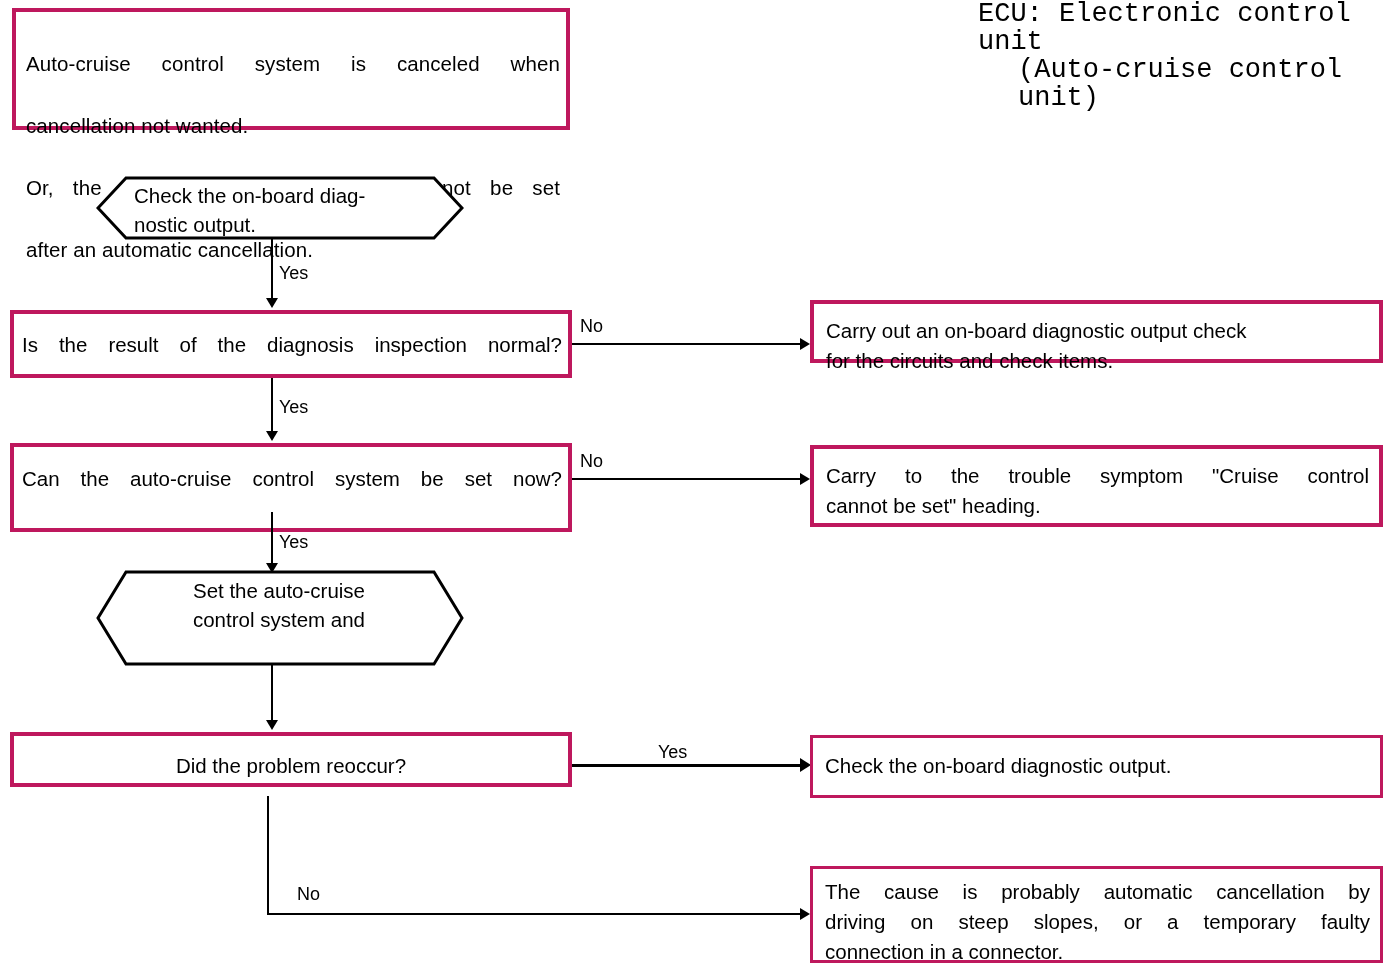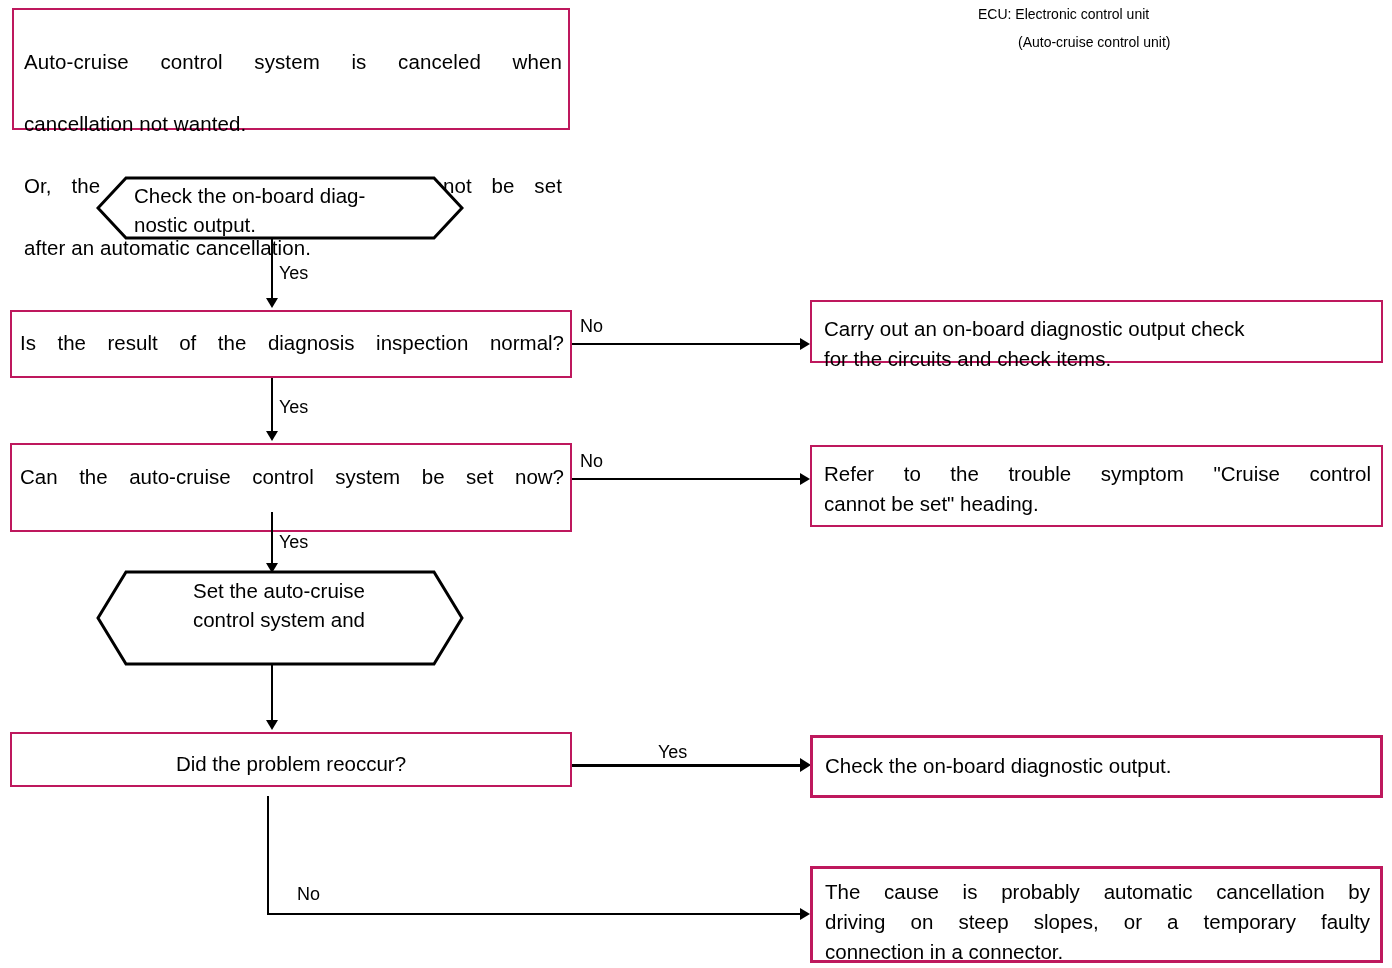--- a/index.html
+++ b/index.html
@@ -39,29 +39,30 @@
   }
   .note-line-1 {
     text-align: justify;
     text-align-last: justify;
   }
   .note-line-plain { text-align: left; }
 
   
   .legend {
     left: 930px; top: 0px; width: 440px;
-    font-size: 14px;
+    font-size: 27px;
     line-height: 28px;
+    font-family: Liberation Mono, monospace;
   }
   .legend .l1 { padding-left: 48px; }
   .legend .l2 { padding-left: 88px; }
 
   
   .rect {
-    border: 2px solid #be185d;
+    border: 4px solid #be185d;
     background: #fff;
   }
   .rect.heavy { border-width: 3px; padding-left: 31px; }
   .rect-text {
     position: absolute;
     font-size: 20.5px;
     line-height: 30px;
   }
 
   
@@ -185,21 +186,21 @@
   <div class="abs rect box-dec2">
     <div class="rect-text">Can the auto-cruise control system be set now?</div>
   </div>
 
   <div class="abs hline" style="left:572px; top:478px; width:236px;"></div>
   <div class="abs arrow-right" style="left:800px; top:473px;"></div>
   <div class="abs edge-label" style="left:580px; top:449px;">No</div>
 
   <div class="abs rect box-res2">
     <div class="rect-text">
-      <div class="just-line">Refer to the trouble symptom "Cruise control</div>
+      <div class="just-line">Carry to the trouble symptom "Cruise control</div>
       <div>cannot be set" heading.</div>
     </div>
   </div>
 
   <div class="abs vline" style="left:271px; top:512px; height:58px;"></div>
   <div class="abs arrow-down" style="left:266px; top:563px;"></div>
   <div class="abs edge-label" style="left:279px; top:530px;">Yes</div>
 
   <div class="abs hex hex2">
     <svg width="368" height="96" viewBox="0 0 368 96">

